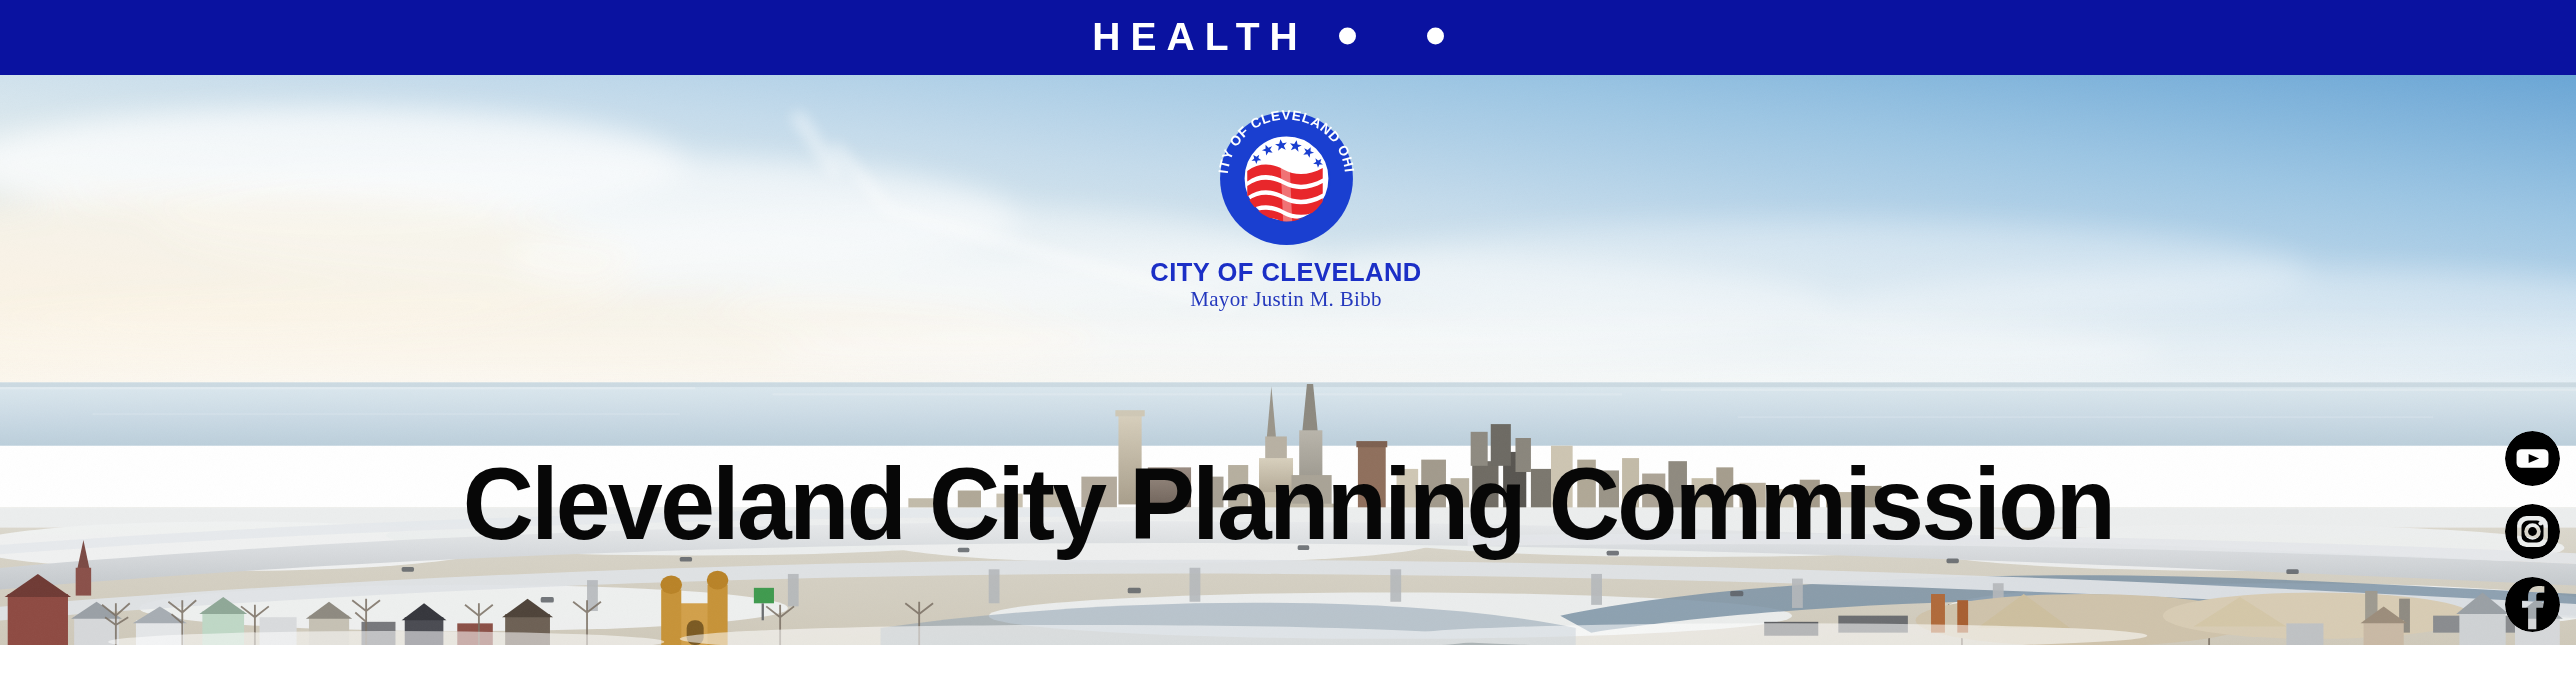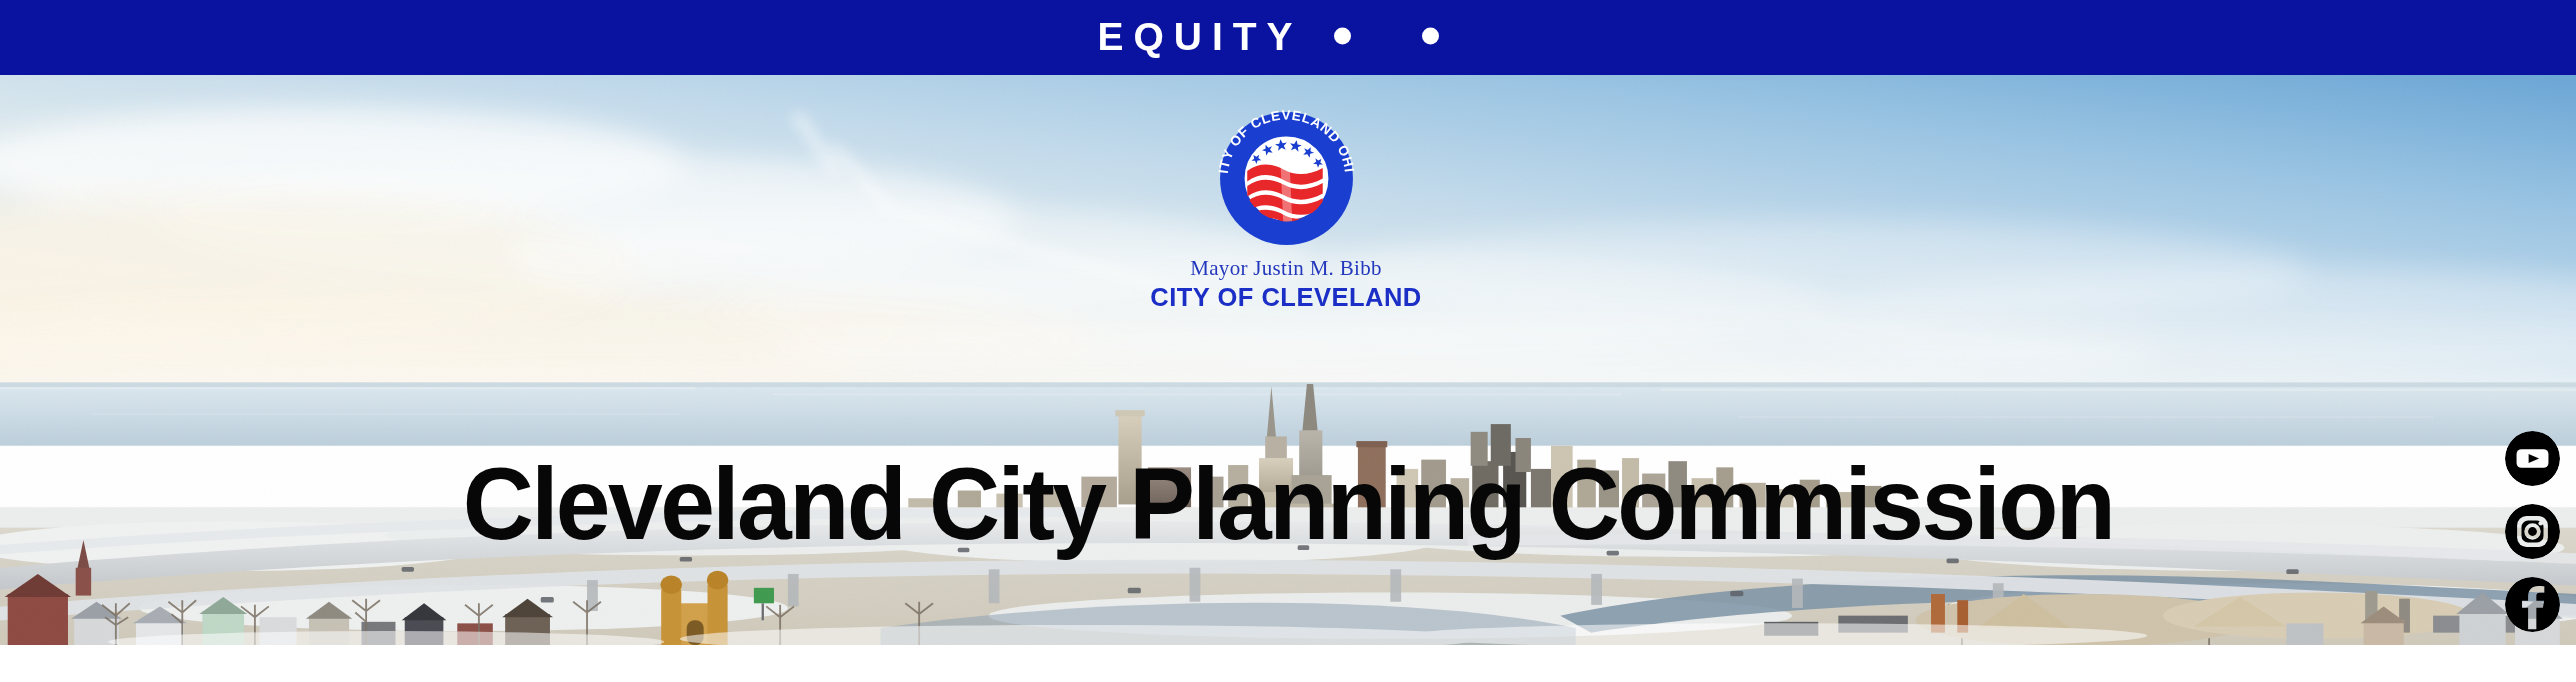--- a/index.html
+++ b/index.html
@@ -409,21 +409,21 @@
           <ellipse cx="500" cy="734" rx="360" ry="14"></ellipse>
         </g>
 
         <rect x="0" y="0" width="3335" height="738" filter="url(#grain)" opacity="0.5"></rect>
       </g>
     </svg>
   </div>
 
   <div id="tagline-banner">
     <div id="tagline-inner">
-      <span class="tagword">EQUITY</span>
+      <span class="tagword">HEALTH</span>
       <span class="tagdot"></span>
       <span class="tagdot"></span>
     </div>
   </div>
 
   <div id="logo-block">
     <div id="seal-wrap">
       <svg id="seal-svg" viewBox="0 0 200 200" xmlns="http://www.w3.org/2000/svg">
         <defs>
           <path id="ringTop" d="M 100,100 m -78,0 a 78,78 0 1,1 156,0" fill="none"></path>
@@ -469,22 +469,22 @@
           <path d="M48,110 C64,98 82,100 96,108 C112,117 130,116 148,106 L148,120 C130,130 112,131 96,122 C82,114 64,112 48,124 Z" fill="#e8272b"></path>
           <path d="M48,130 C64,118 82,120 96,128 C112,137 130,136 148,126 L148,140 C130,150 112,151 96,142 C82,134 64,132 48,144 Z" fill="#e8272b"></path>
           <path d="M48,150 C64,138 82,140 96,148 C108,155 124,155 140,148 L140,158 C124,165 108,165 96,158 C82,150 64,150 48,160 Z" fill="#e8272b"></path>
 
           <path d="M92,78 L104,78 L108,166 L96,166 Z" fill="#ffffff" opacity="0.35"></path>
         </g>
 
         <circle cx="100" cy="100" r="70" fill="none" stroke="#ffffff" stroke-width="0"></circle>
       </svg>
     </div>
+    <div id="city-of-cleveland">CITY OF CLEVELAND</div>
     <div id="mayor-line">Mayor Justin M. Bibb</div>
-    <div id="city-of-cleveland">CITY OF CLEVELAND</div>
   </div>
 
   <div id="main-title">Cleveland City Planning Commission</div>
 
   <div id="social-rail">
 
     <a class="social-btn" href="#">
       <svg viewBox="0 0 100 100" xmlns="http://www.w3.org/2000/svg">
         <defs>
           <mask id="ytMask">

